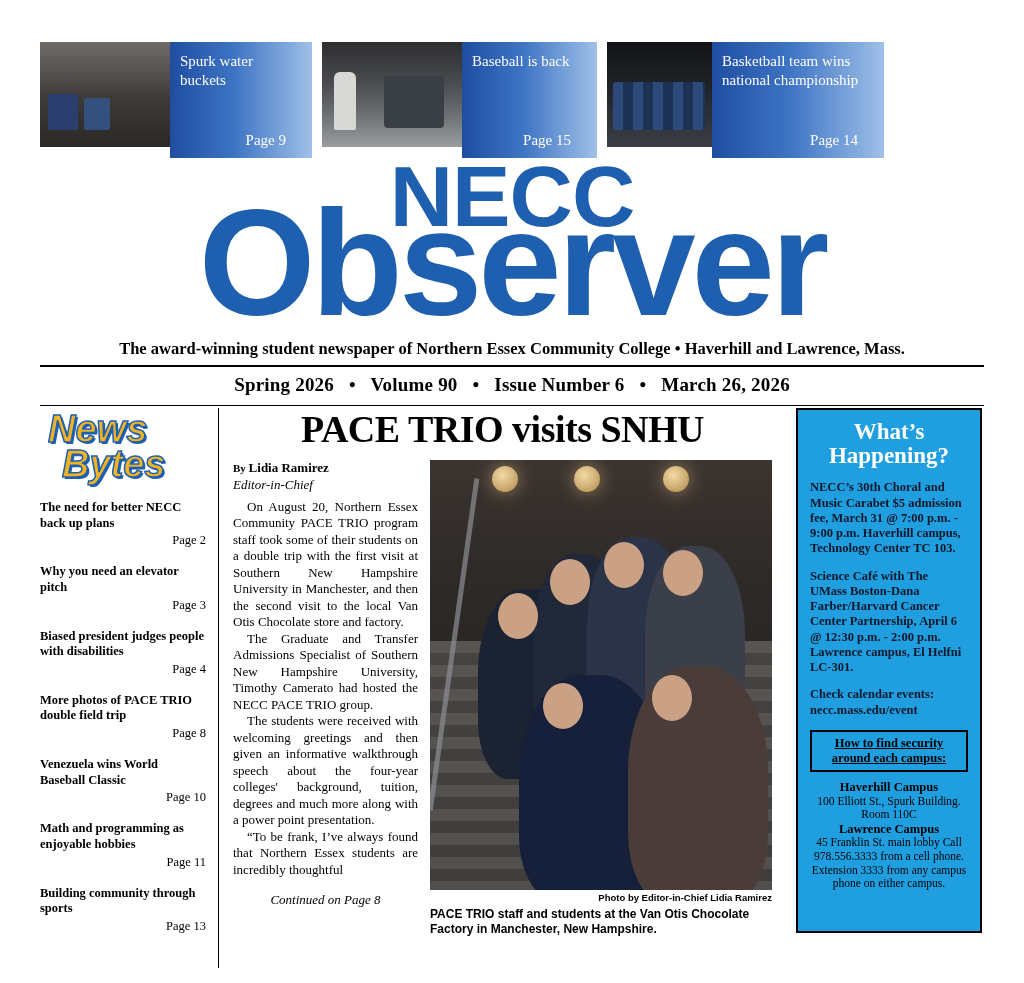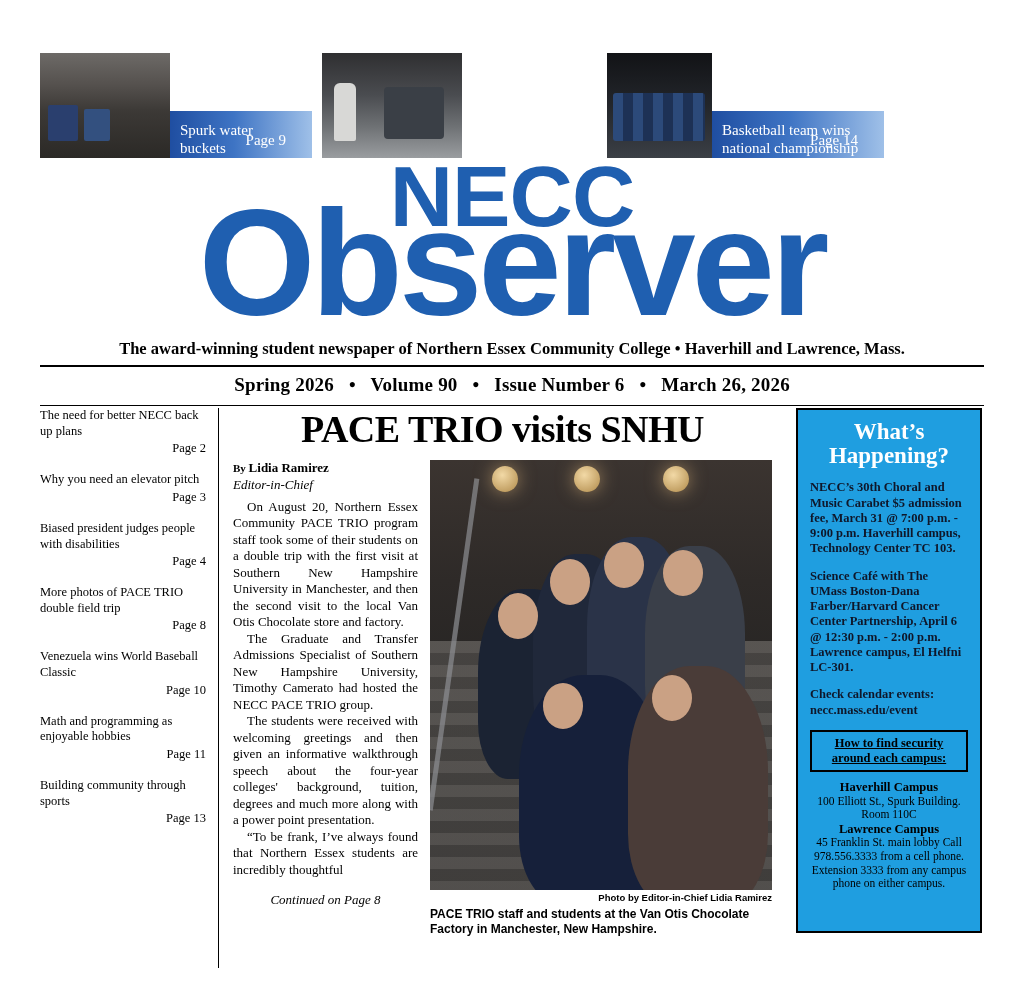--- a/index.html
+++ b/index.html
@@ -28,21 +28,20 @@
     gap: 10px;
     padding-top: 42px;
     height: 105px;
     box-sizing: content-box;
   }
   .teaser {
     position: relative;
     height: 116px;
     display: flex;
     overflow: hidden;
-    align-items: flex-end;
   }
   .teaser-photo {
     height: 105px;
     flex: 0 0 auto;
     position: relative;
     overflow: hidden;
   }
   .teaser-text {
     flex: 1 1 auto;
     position: relative;
@@ -192,21 +191,21 @@
     font-size: 38px;
     line-height: 0.92;
     color: #f0b323;
     -webkit-text-stroke: 1.5px #1f5fb0;
     text-shadow: 2px 2px 0 #1f5fb0;
   }
   .nb-word.second { padding-left: 14px; }
 
   .nb-item {
     font-family: "Liberation Serif", serif;
-    font-weight: normal;
+    font-weight: bold;
     font-size: 12.5px;
     line-height: 1.25;
     margin-bottom: 2px;
   }
   .nb-page {
     font-family: "Liberation Serif", serif;
     font-size: 12.5px;
     text-align: right;
     margin-bottom: 16px;
   }
@@ -382,20 +381,24 @@
     <div class="teaser t1">
       <div class="teaser-photo"></div>
       <div class="teaser-text">
         <span class="teaser-title">Spurk water buckets</span>
         <span class="teaser-page">Page 9</span>
       </div>
     </div>
 
     <div class="teaser t2">
       <div class="teaser-photo"></div>
+      <div class="teaser-text">
+        <span class="teaser-title">Baseball is back</span>
+        <span class="teaser-page">Page 15</span>
+      </div>
     </div>
 
     <div class="teaser t3">
       <div class="teaser-photo"></div>
       <div class="teaser-text">
         <span class="teaser-title">Basketball team wins national championship</span>
         <span class="teaser-page">Page 14</span>
       </div>
     </div>
 
@@ -417,20 +420,24 @@
     <span>Issue Number 6</span>
     <span class="sep">•</span>
     <span>March 26, 2026</span>
   </div>
 
   <div class="rule-thin"></div>
 
   <div class="content">
 
     <div class="col-left">
+      <div class="newsbytes">
+        <div class="nb-word">News</div>
+        <div class="nb-word second">Bytes</div>
+      </div>
 
       <div>
         <div class="nb-item">The need for better NECC back up plans</div>
         <div class="nb-page">Page 2</div>
 
         <div class="nb-item">Why you need an elevator pitch</div>
         <div class="nb-page">Page 3</div>
 
         <div class="nb-item">Biased president judges people with disabilities</div>
         <div class="nb-page">Page 4</div>

